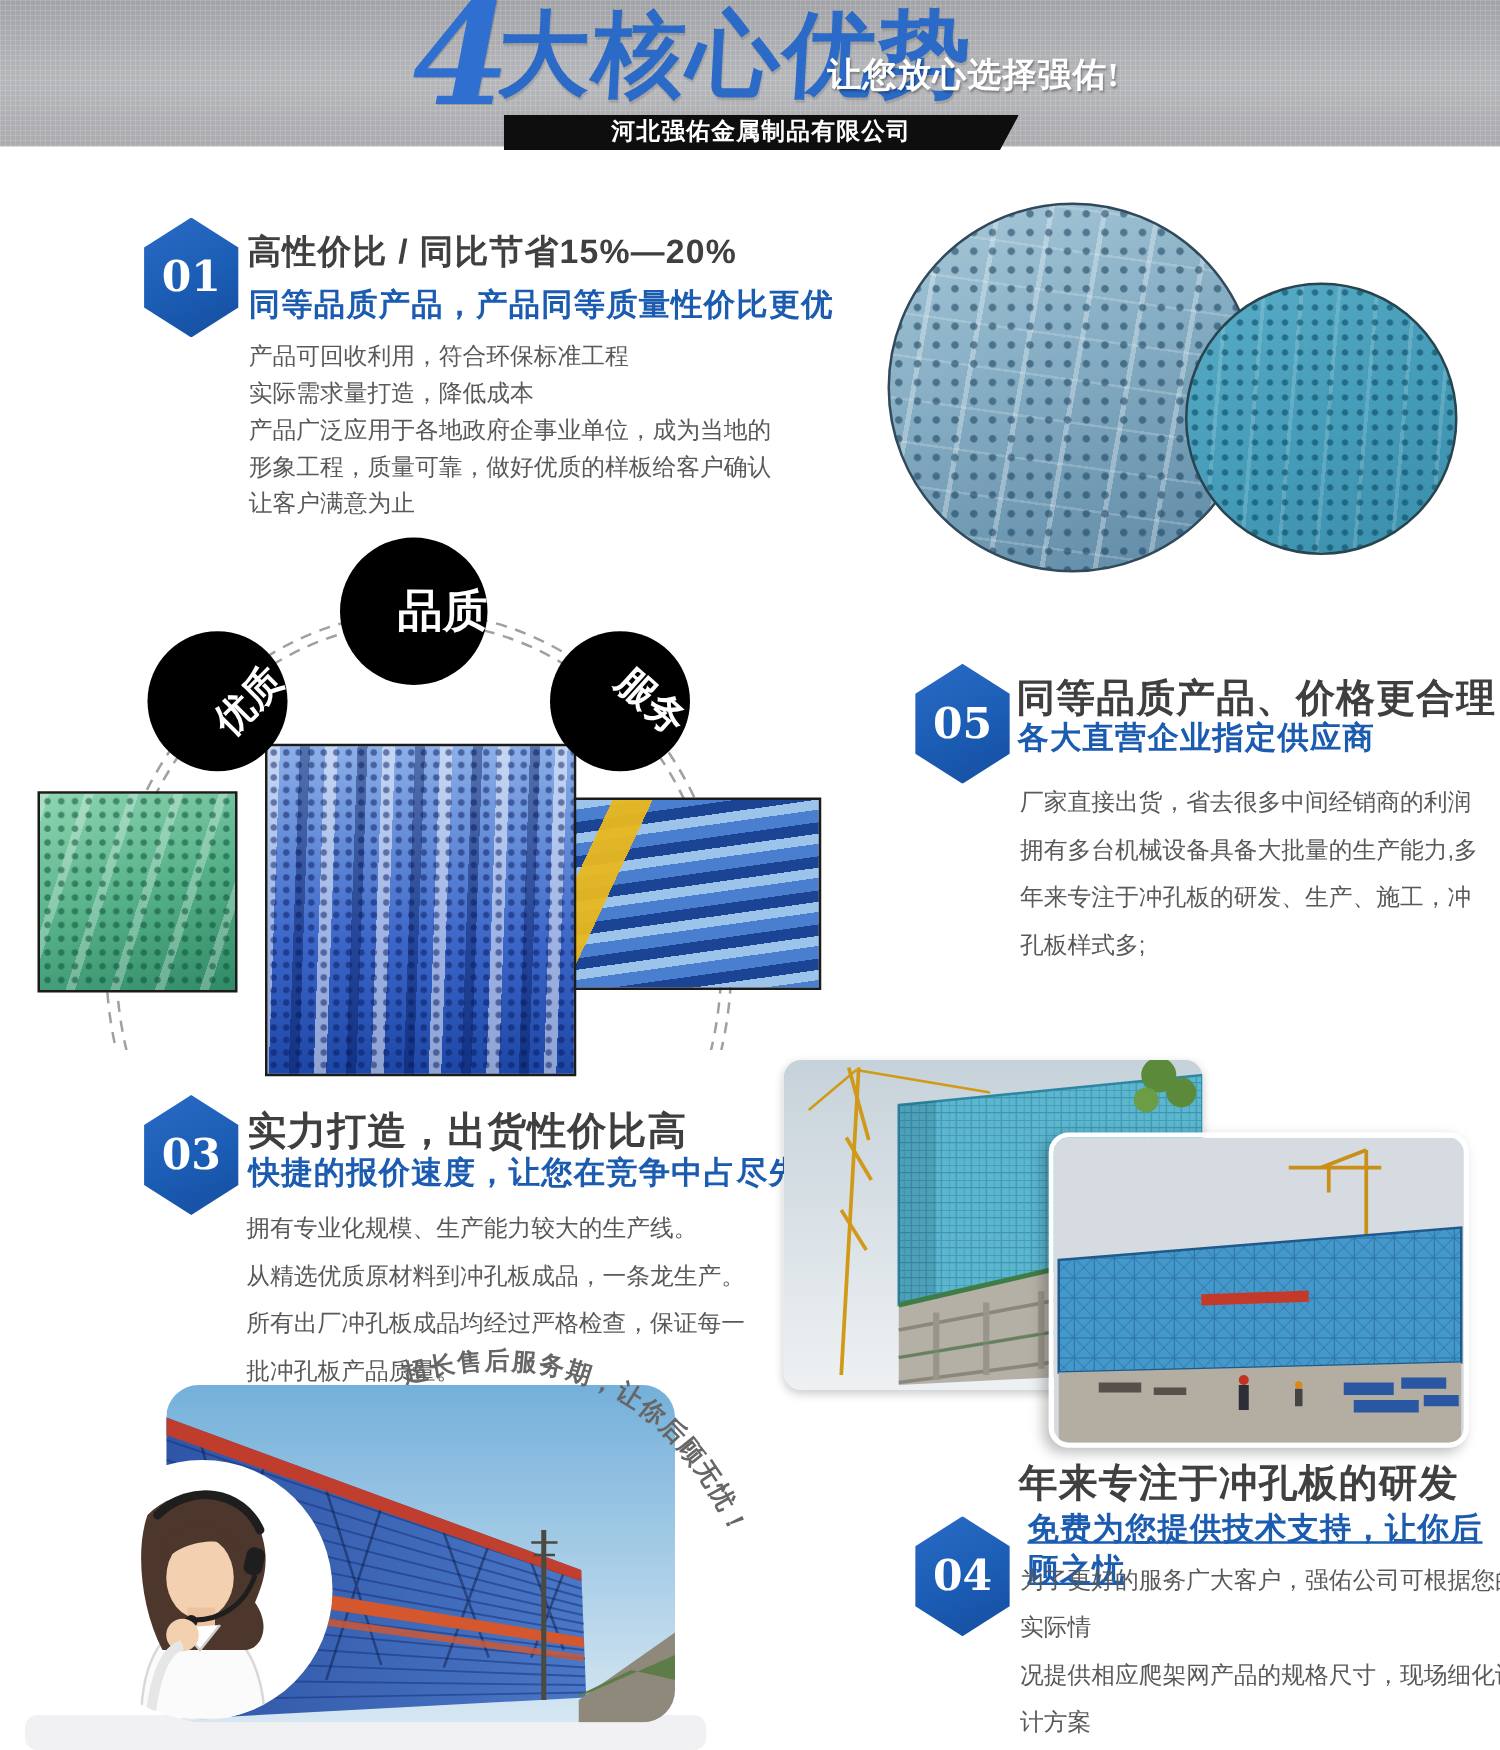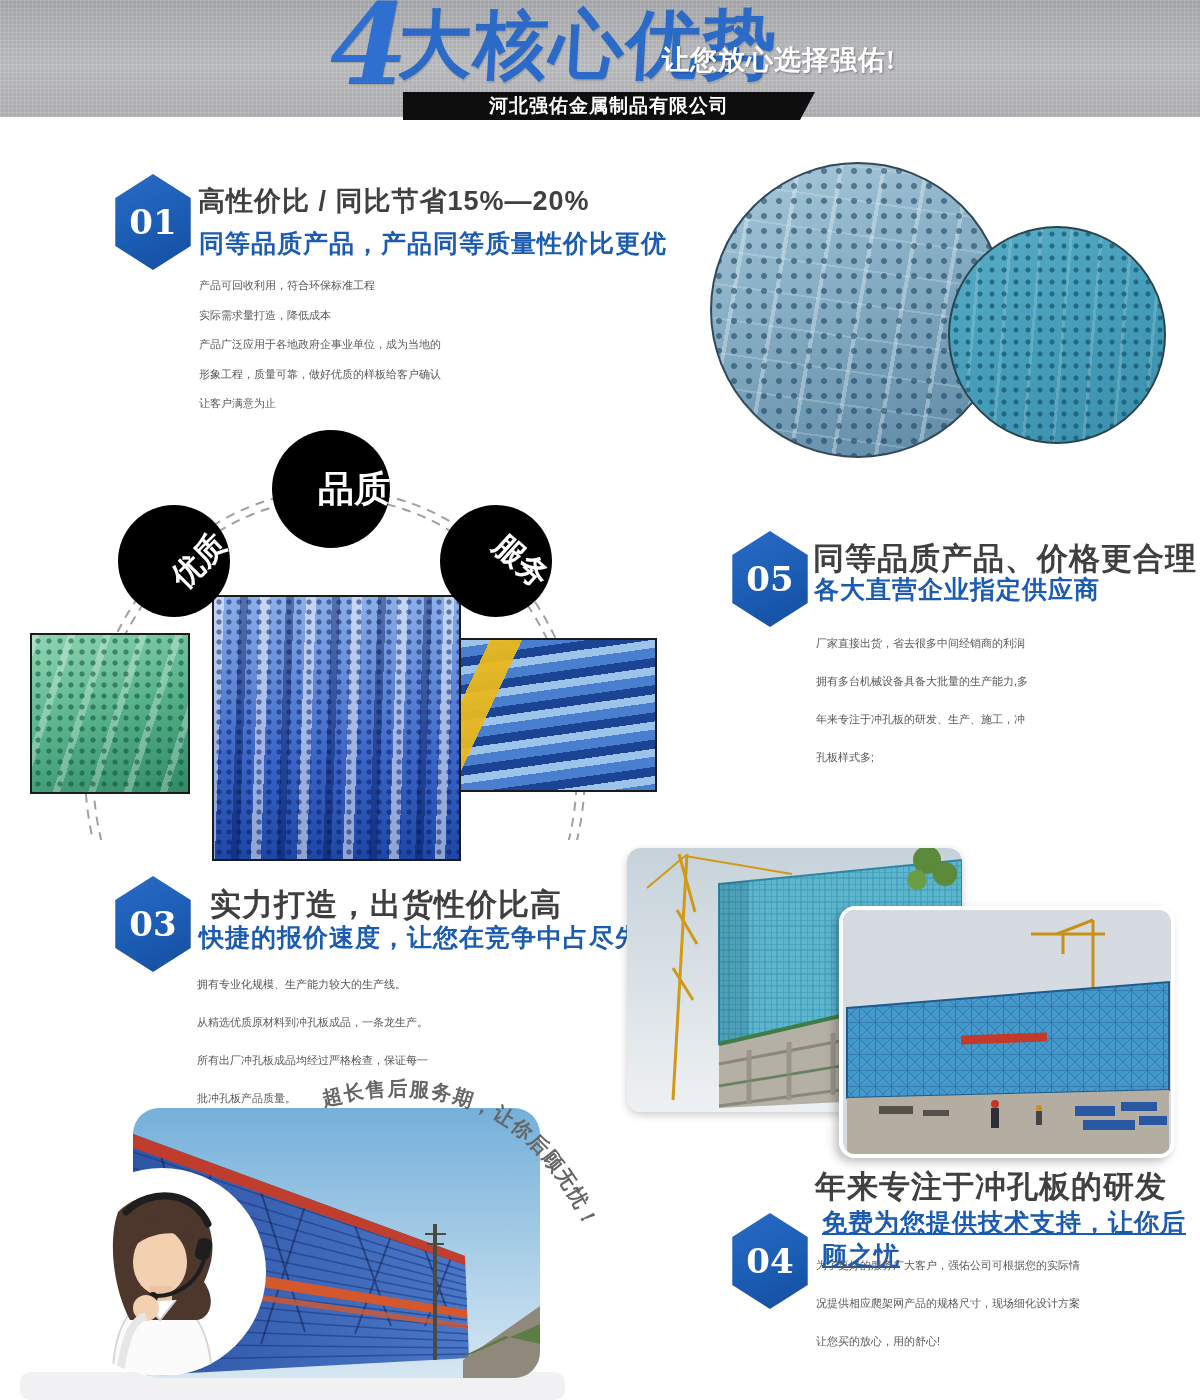--- a/index.html
+++ b/index.html
@@ -30,21 +30,21 @@
   .hex{position:absolute;width:82px;height:96px;color:#fff;text-align:center;
     font-family:"DejaVu Serif", serif;font-weight:700;font-size:34px;line-height:96px;
     background:linear-gradient(155deg,#2a6cc6 0%,#1b5cb4 55%,#154e9e 100%);
     clip-path:polygon(50% 0%,96% 25%,96% 75%,50% 100%,4% 75%,4% 25%);}
   .sec-title-sans{position:absolute;font-weight:700;font-size:27px;color:#404040;
     font-family:"Liberation Sans", sans-serif;letter-spacing:1px;}
   .sec-title-serif{position:absolute;font-weight:900;font-size:31px;color:#3f3f3f;
     font-family:"Liberation Serif", serif;letter-spacing:1px;}
   .sec-sub{position:absolute;font-family:"Liberation Serif", serif;font-weight:900;
     font-size:25px;color:#1b5cb0;letter-spacing:1px;}
-  .sec-body{position:absolute;font-size:11px;color:#595959;white-space:pre-line;}
+  .sec-body{position:absolute;font-size:19px;color:#595959;white-space:pre-line;}
 
   
   .circleA{position:absolute;left:710px;top:162px;width:292px;height:292px;border-radius:50%;
     border:2px solid #31495a;z-index:2;
     background-image:
       radial-gradient(circle 3px at 7px 7px, rgba(22,62,92,.55) 2.6px, transparent 3.4px),
       repeating-linear-gradient(100deg, rgba(255,255,255,.30) 0 4px, transparent 4px 42px),
       repeating-linear-gradient(8deg, rgba(255,255,255,.18) 0 2px, transparent 2px 34px),
       linear-gradient(160deg,#a9c9da 0%,#84acc2 45%,#5d88a4 100%);
     background-size:15px 15px,auto,auto,auto;}
@@ -152,21 +152,21 @@
   <div class="sec-title-serif" style="left:813px;top:538px;">同等品质产品、价格更合理</div>
   <div class="sec-sub" style="left:814px;top:573px;">各大直营企业指定供应商</div>
   <div class="sec-body" style="left:816px;top:624px;line-height:38px;width:400px;">厂家直接出货，省去很多中间经销商的利润
 拥有多台机械设备具备大批量的生产能力,多
 年来专注于冲孔板的研发、生产、施工，冲
 孔板样式多;</div>
 
   <div class="hex" style="left:112px;top:876px;">
     <span>03</span>
   </div>
-  <div class="sec-title-serif" style="left:198px;top:884px;margin-left:12px;">实力打造，出货性价比高</div>
+  <div class="sec-title-serif" style="left:198px;top:884px;">实力打造，出货性价比高</div>
   <div class="sec-sub" style="left:199px;top:921px;">快捷的报价速度，让您在竞争中占尽先机</div>
   <div class="sec-body" style="left:197px;top:965px;line-height:38px;width:440px;">拥有专业化规模、生产能力较大的生产线。
 从精选优质原材料到冲孔板成品，一条龙生产。
 所有出厂冲孔板成品均经过严格检查，保证每一
 批冲孔板产品质量。</div>
 
   <div class="photoA">
     <svg width="335" height="264" viewBox="0 0 335 264">
       <defs>
         <linearGradient id="skyA" x1="0" y1="0" x2="0" y2="1">

